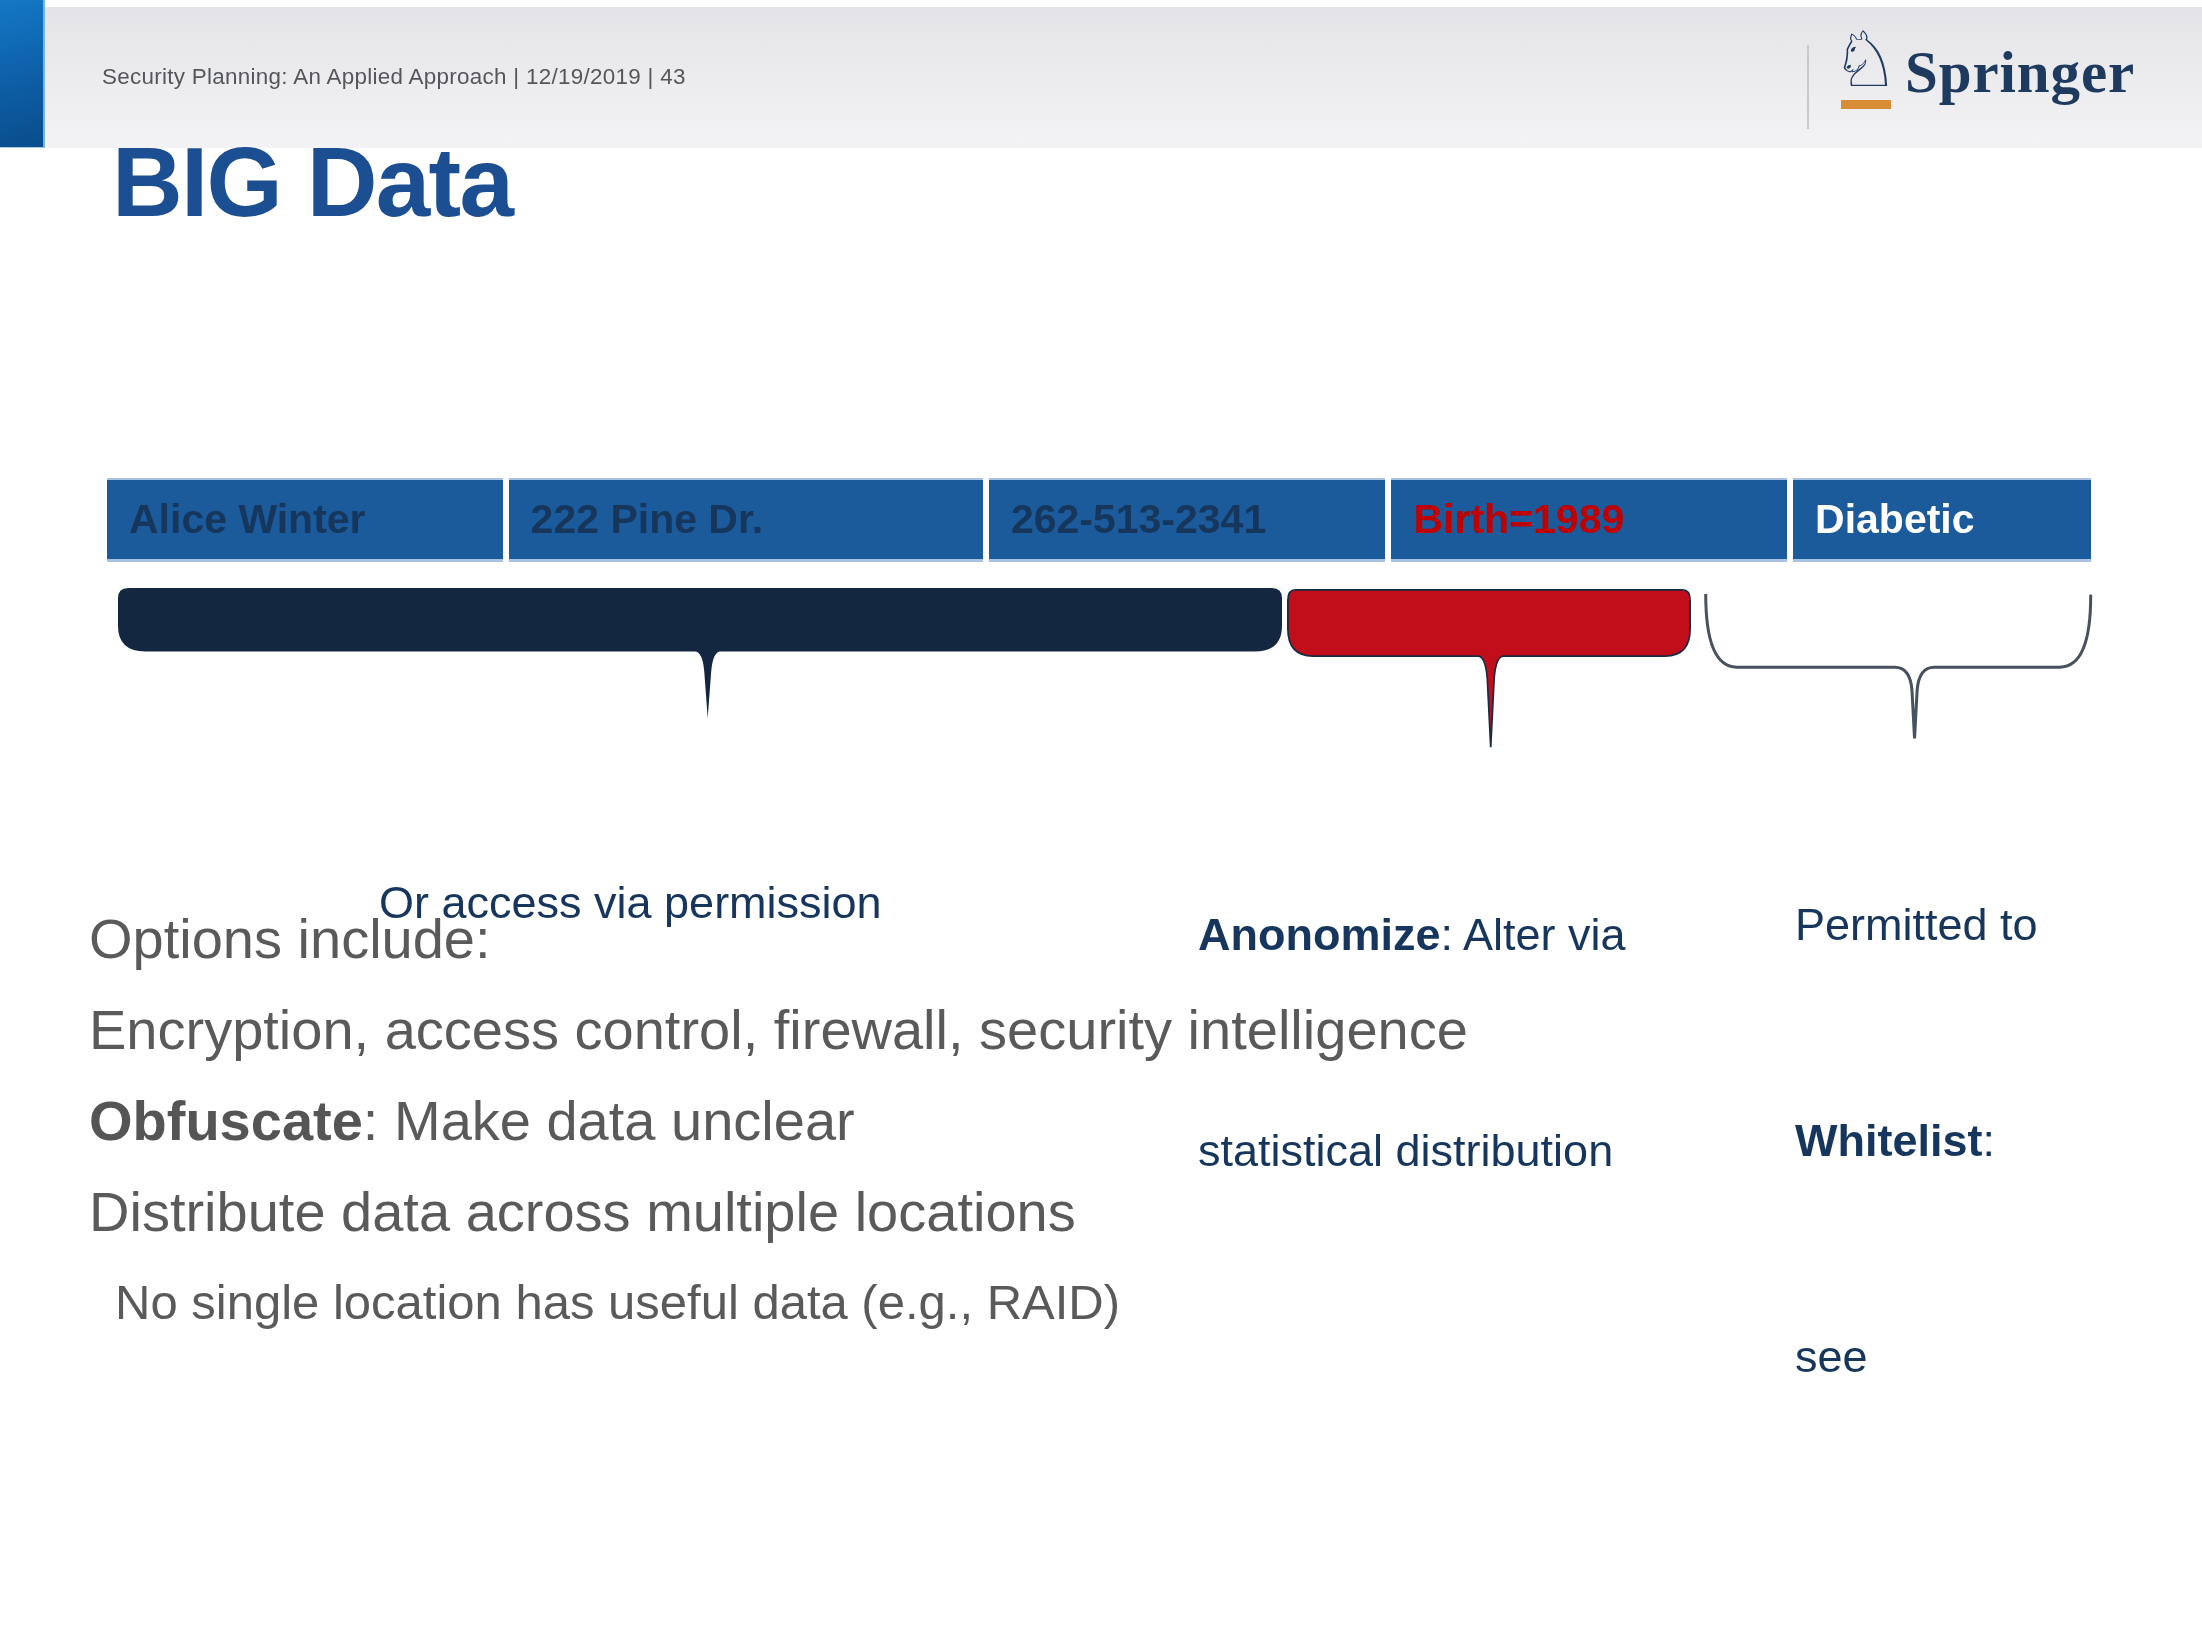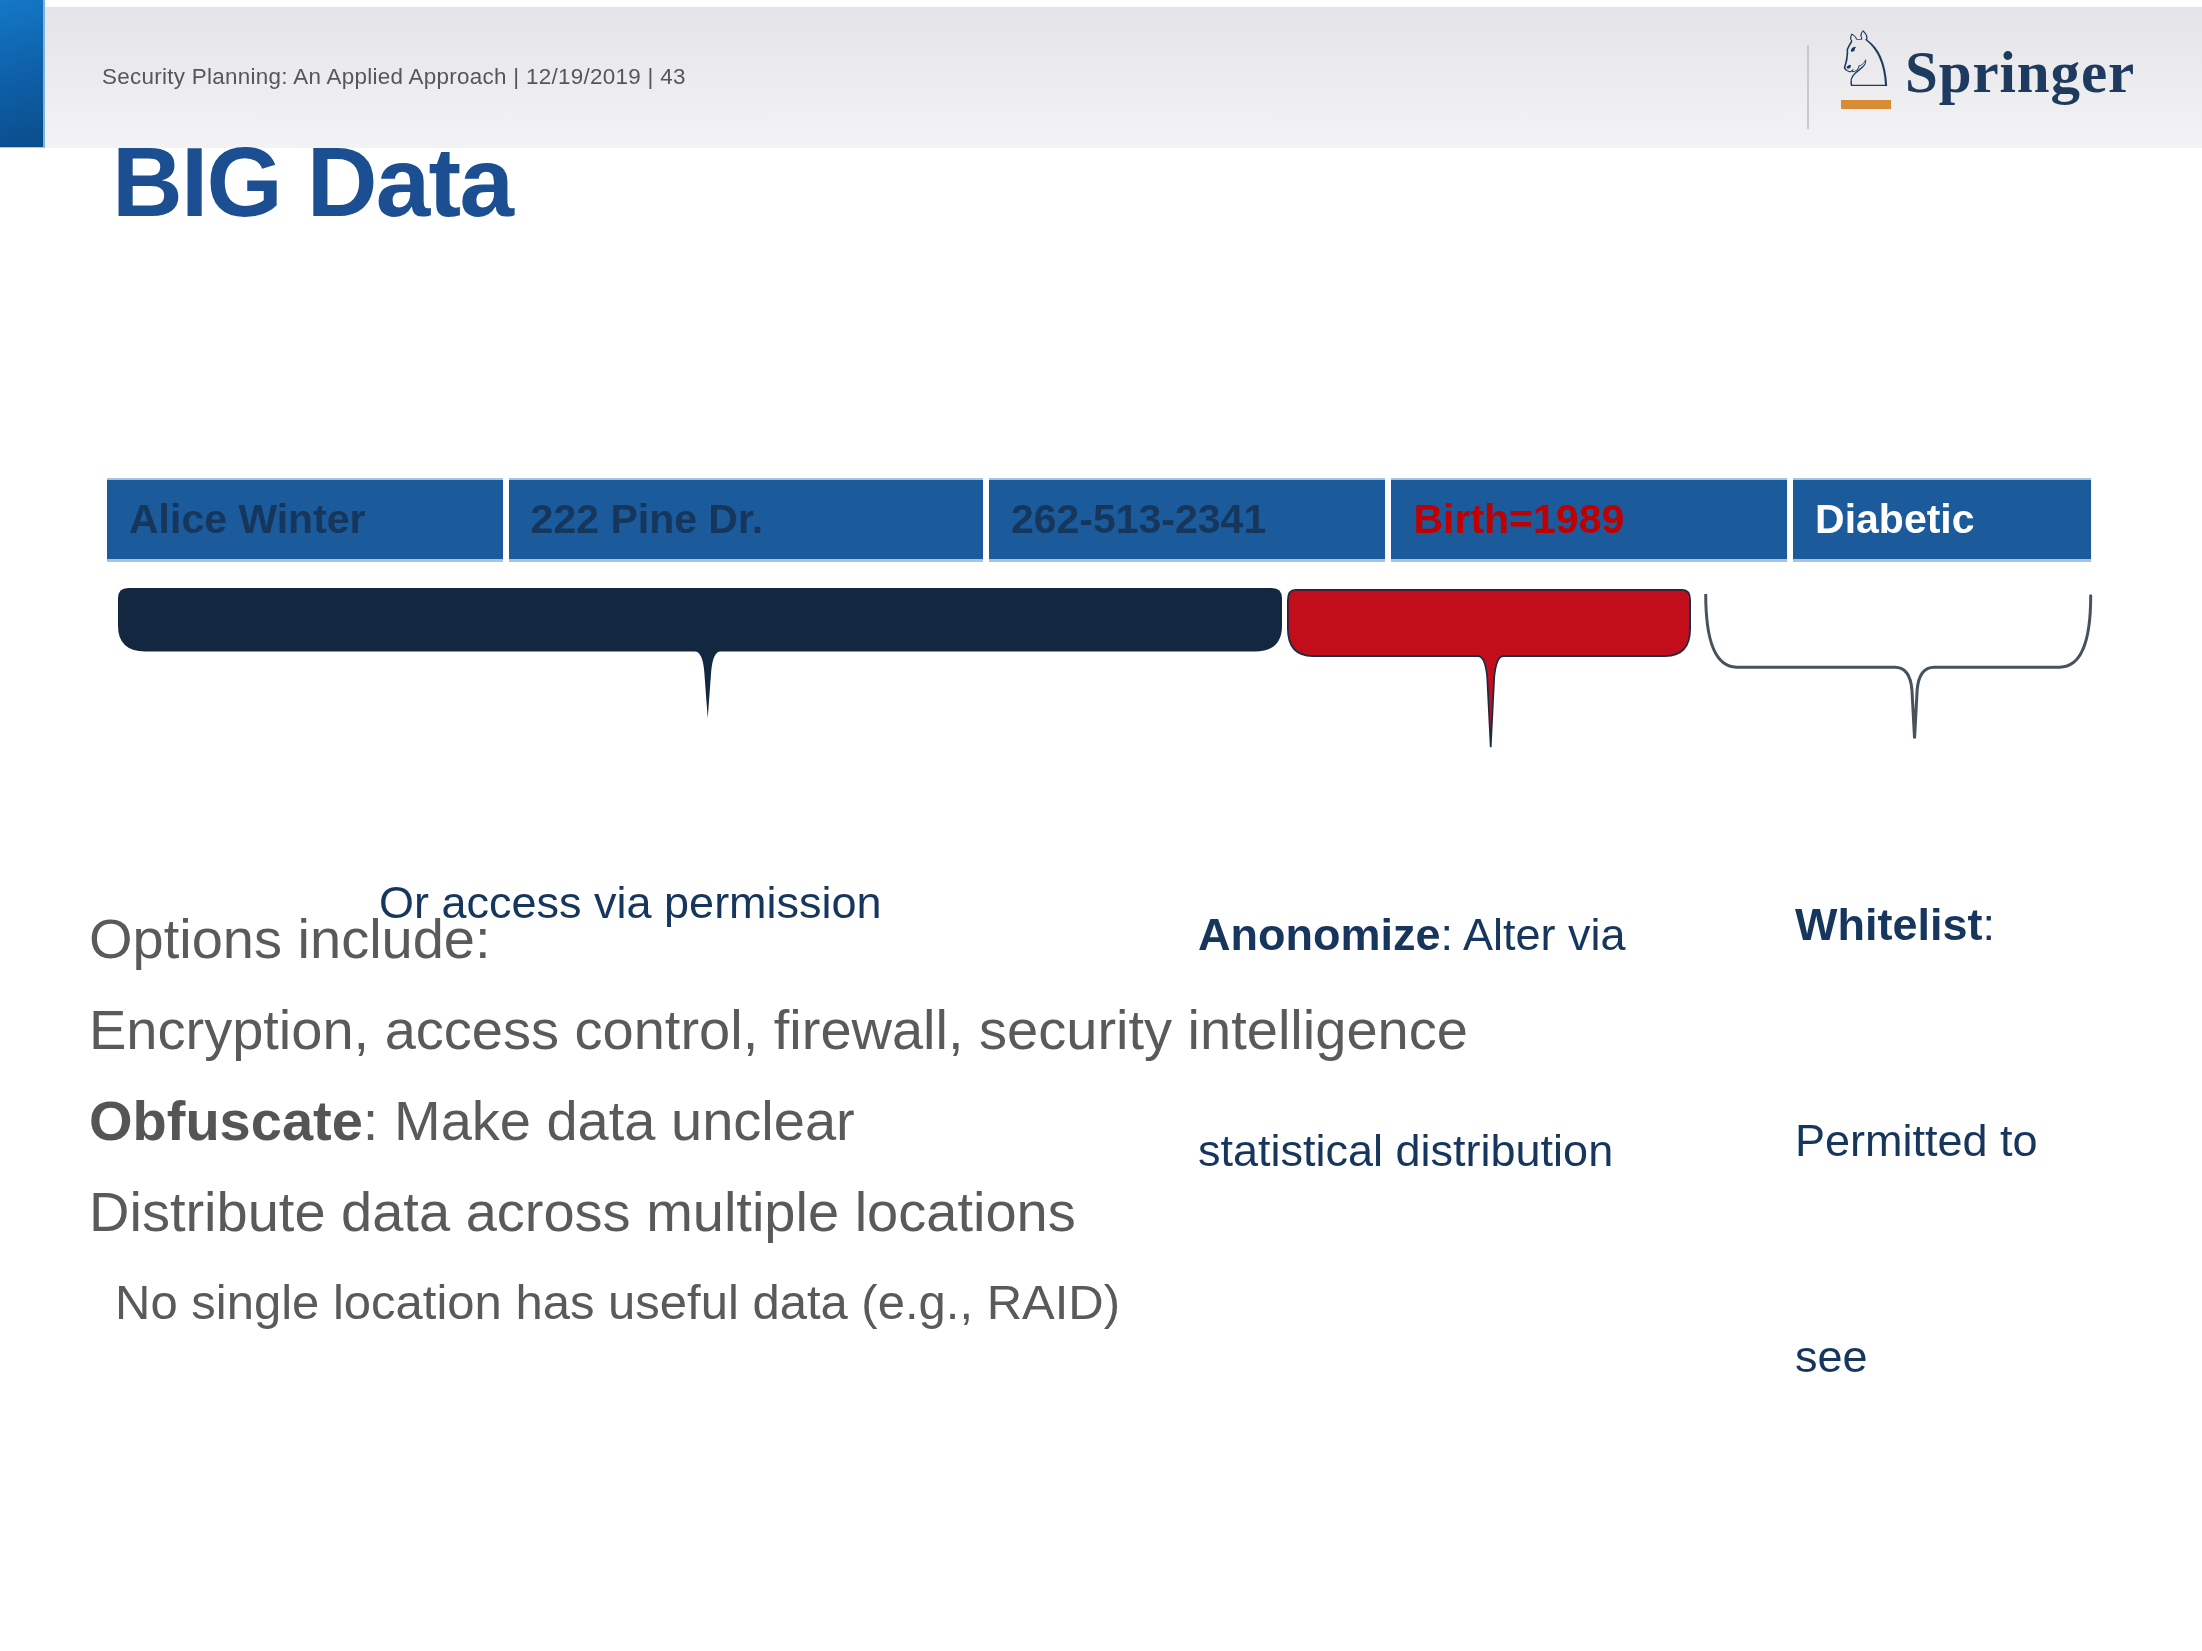--- a/index.html
+++ b/index.html
@@ -122,22 +122,22 @@
   <div class="note note-blacklist">
     <div>Or access via permission</div>
   </div>
 
   <div class="note note-anonomize">
     <div><b>Anonomize</b><span>: Alter via</span></div>
     <div>statistical distribution</div>
   </div>
 
   <div class="note note-whitelist">
+    <div>Permitted to</div>
     <div><b>Whitelist</b><span>:</span></div>
-    <div>Permitted to</div>
     <div>see</div>
   </div>
 
   <div class="body-text">
     <div class="bline">Options include:</div>
     <div class="bline">Encryption, access control, firewall, security intelligence</div>
     <div class="bline"><b>Obfuscate</b><span>: Make data unclear</span></div>
     <div class="bline">Distribute data across multiple locations</div>
     <div class="bline small">No single location has useful data (e.g., RAID)</div>
   </div>

